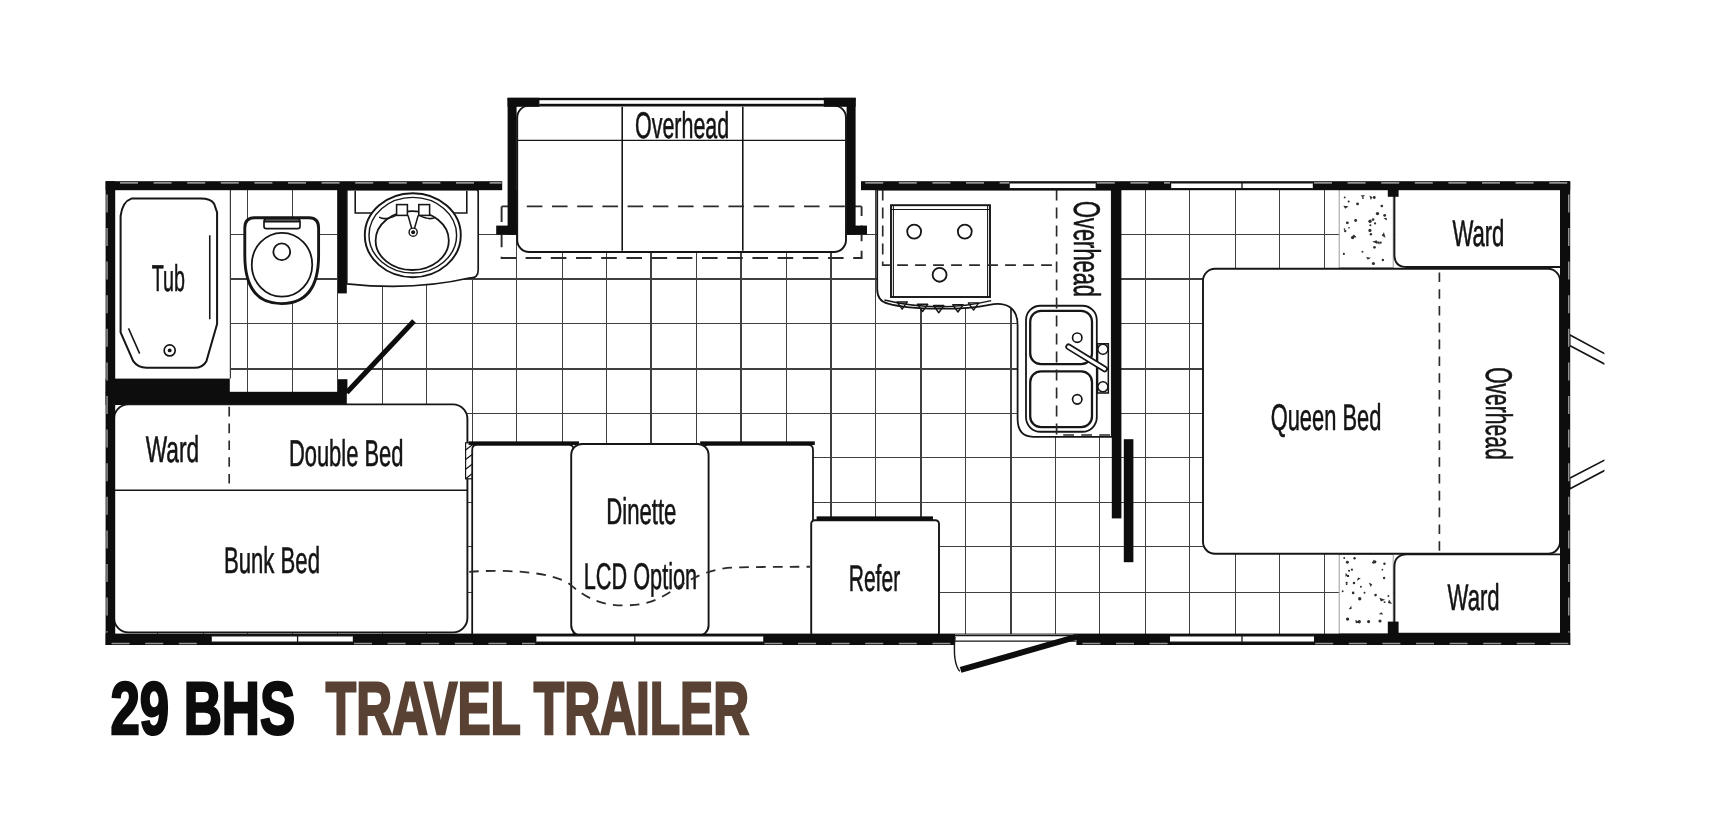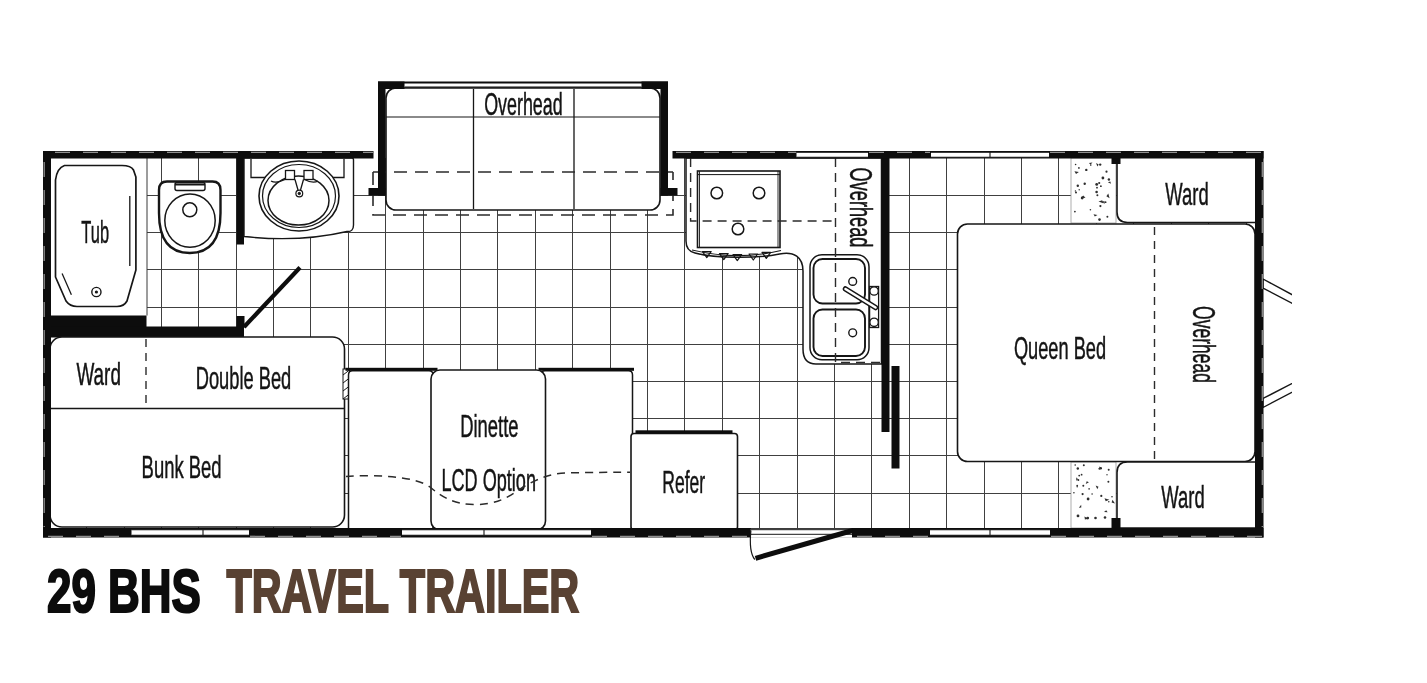--- a/index.html
+++ b/index.html
@@ -1,16 +1,16 @@
 <!DOCTYPE html>
 <html><head>
 <meta charset="utf-8">
 <style>
 html,body{margin:0;padding:0;background:#fff;}
-#stage{position:relative;width:1292px;height:683px;background:#fff;overflow:hidden;filter:blur(0px);}
+#stage{position:relative;width:1292px;height:683px;background:#fff;overflow:hidden;filter:blur(0px);padding-left:45px;}
 svg{display:block;}
 text{font-family:"Liberation Sans",sans-serif;}
 </style>
 </head>
 <body>
 <div id="stage">
 <svg width="1427" height="683" viewBox="0 0 1427 683">
 
 <rect x="0" y="0" width="1427" height="683" fill="#ffffff"></rect>
 

